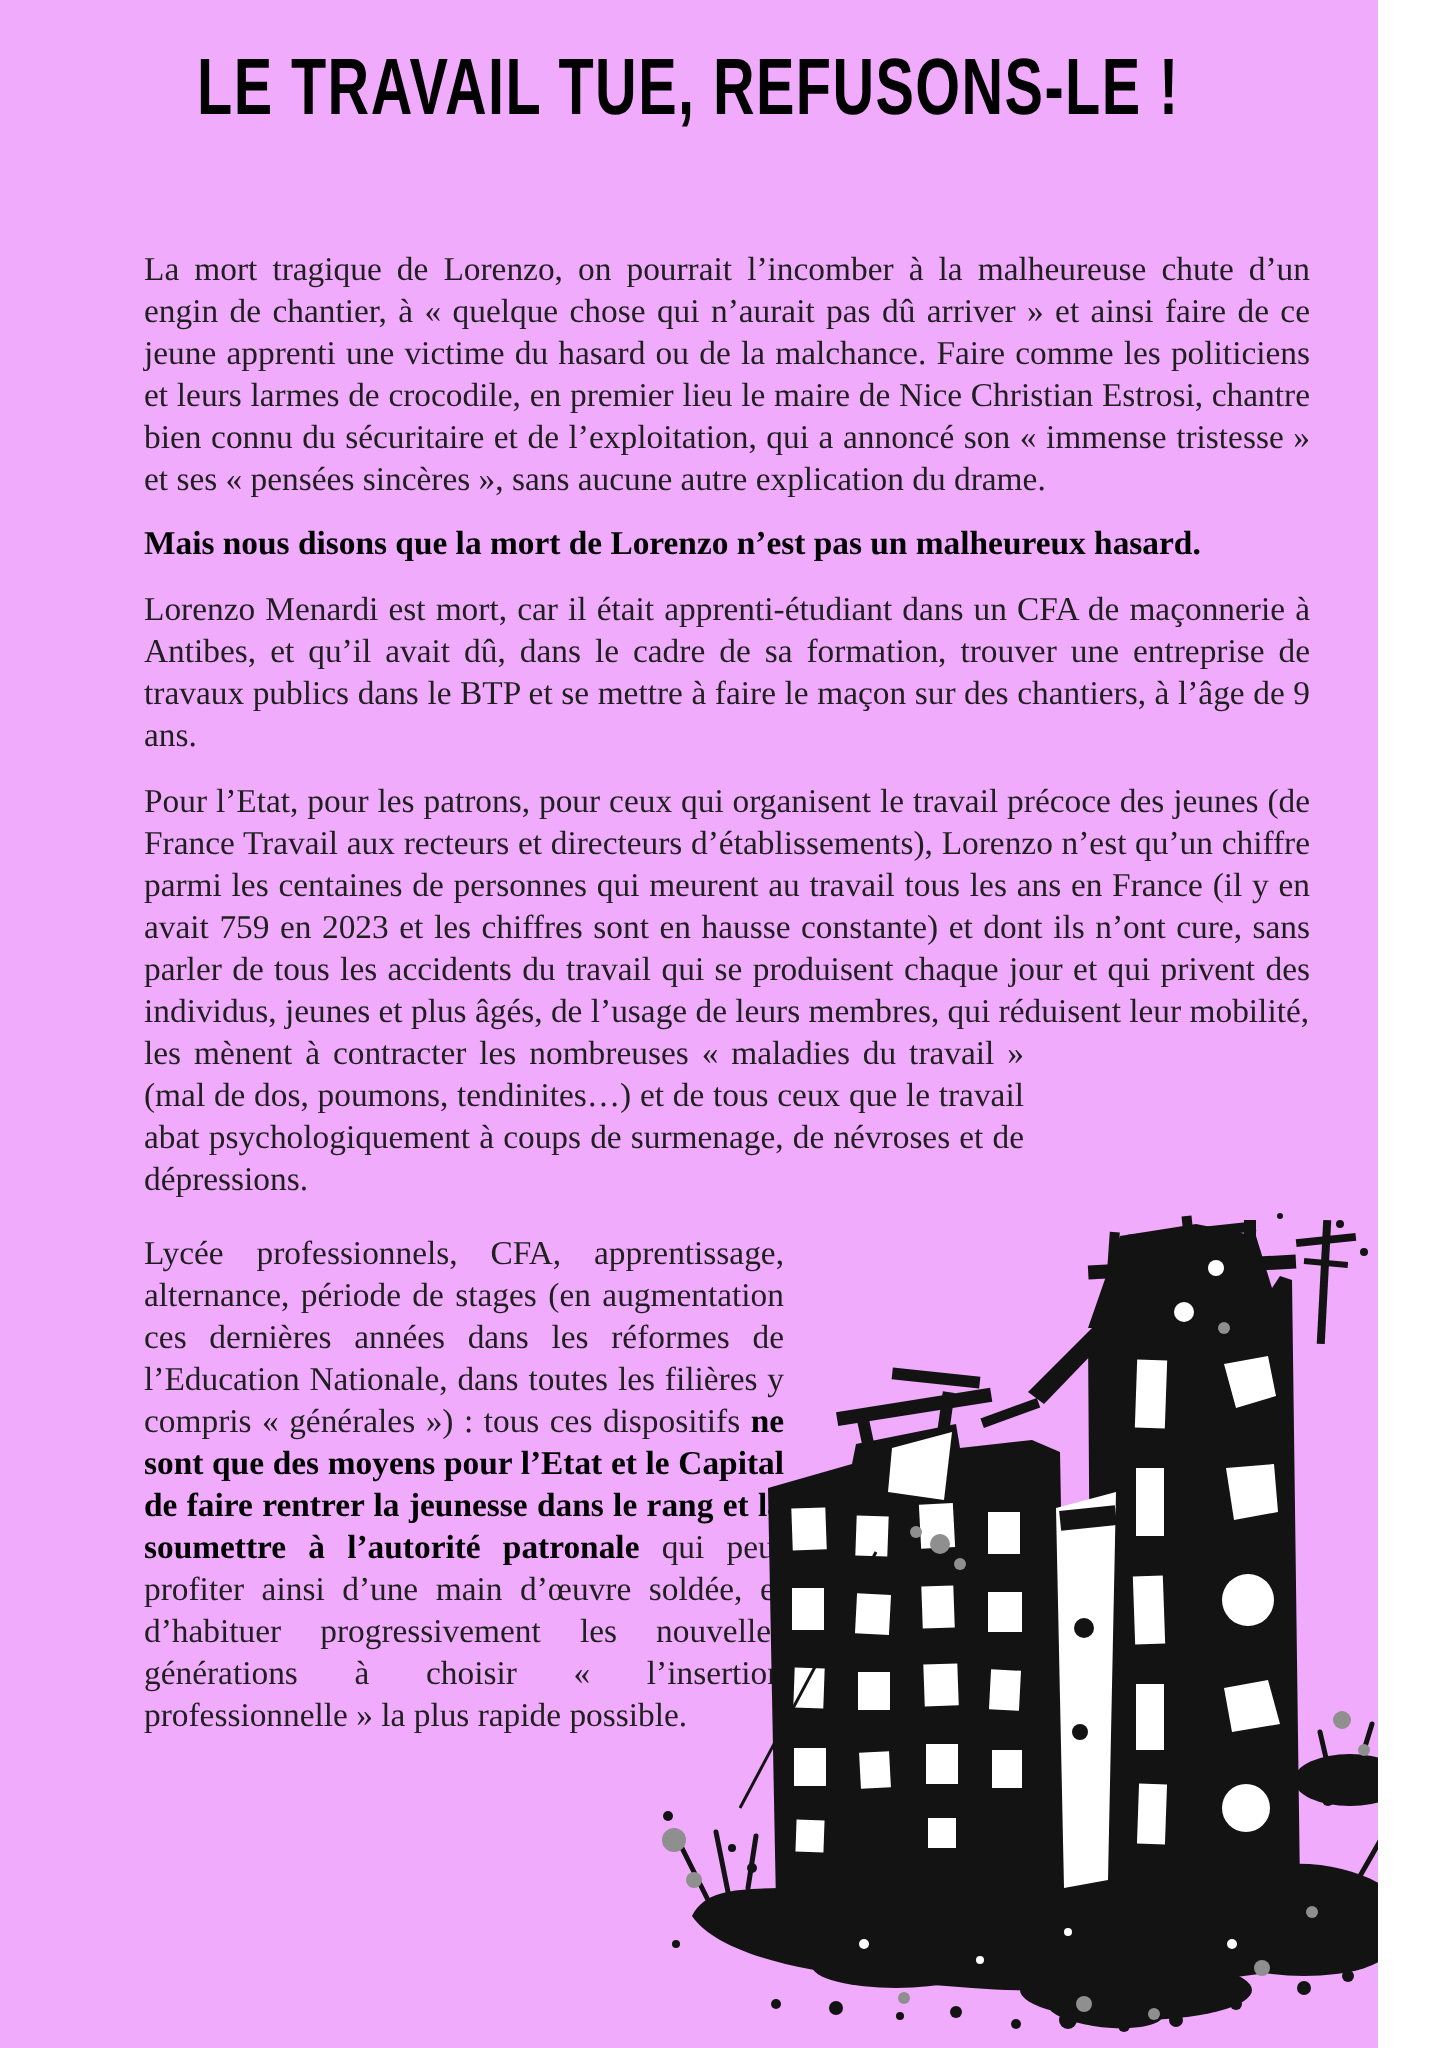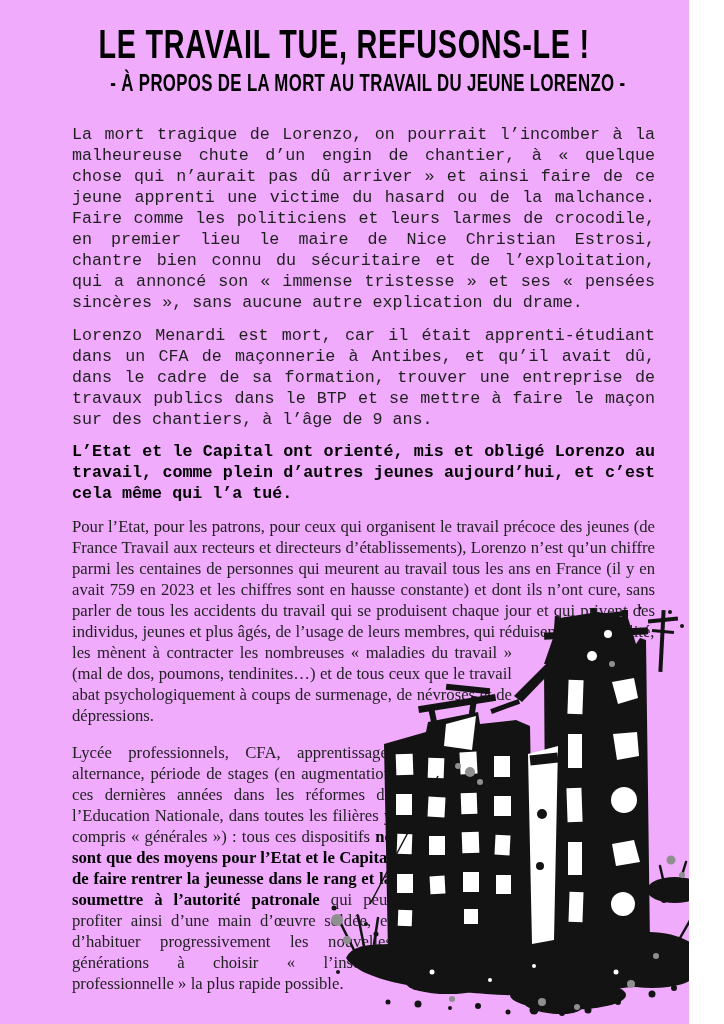--- a/index.html
+++ b/index.html
@@ -47,21 +47,21 @@
     position: absolute;
     left: 72px;
     top: 124px;
     width: 583px;
     font-size: 16.7px;
     line-height: 21px;
     text-align: justify;
   }
   main.content p { margin: 0 0 11px 0; }
   .group { margin: 0 0 12px 0; }
-  .group p { margin: 0; font-family: Liberation Mono, monospace; }
+  .group p { margin: 0; }
   .bold-line { font-weight: bold; color: #000000; }
   strong { font-weight: bold; color: #000000; }
   #para-state { margin-bottom: 0; }
   .cont { width: 440px; margin: 0; }
   .narrow { width: 320px; margin-top: 16px !important; }
   .illustration {
     position: absolute;
     left: 330px;
     top: 604px;
     width: 394px;
@@ -70,34 +70,31 @@
 </style>
 </head>
 <body>
 
 <div class="page">
 
   <header>
     <div class="title">
       <span class="squeeze">LE TRAVAIL TUE, REFUSONS-LE&nbsp;!</span>
     </div>
-    <div class="subtitle">
-      <span class="squeeze">- À PROPOS DE LA MORT AU TRAVAIL DU JEUNE LORENZO -</span>
-    </div>
   </header>
 
   <main class="content">
 
     <div class="group">
       <p>La mort tragique de Lorenzo, on pourrait l’incomber à la malheureuse chute d’un engin de chantier, à «&nbsp;quelque chose qui n’aurait pas dû arriver&nbsp;» et ainsi faire de ce jeune apprenti une victime du hasard ou de la malchance. Faire comme les politiciens et leurs larmes de crocodile, en premier lieu le maire de Nice Christian Estrosi, chantre bien connu du sécuritaire et de l’exploitation, qui a annoncé son «&nbsp;immense tristesse&nbsp;» et ses «&nbsp;pensées sincères&nbsp;», sans aucune autre explication du drame.</p>
+      <p class="bold-line">Mais nous disons que la mort de Lorenzo n’est pas un malheureux hasard.</p>
     </div>
 
     <div class="group">
       <p>Lorenzo Menardi est mort, car il était apprenti-étudiant dans un CFA de maçonnerie à Antibes, et qu’il avait dû, dans le cadre de sa formation, trouver une entreprise de travaux publics dans le BTP et se mettre à faire le maçon sur des chantiers, à l’âge de 9 ans.</p>
-      <p class="bold-line">L’Etat et le Capital ont orienté, mis et obligé Lorenzo au travail, comme plein d’autres jeunes aujourd’hui, et c’est cela même qui l’a tué.</p>
     </div>
 
     <p id="para-state">Pour l’Etat, pour les patrons, pour ceux qui organisent le travail précoce des jeunes (de France Travail aux recteurs et directeurs d’établissements), Lorenzo n’est qu’un chiffre parmi les centaines de personnes qui meurent au travail tous les ans en France (il y en avait 759 en 2023 et les chiffres sont en hausse constante) et dont ils n’ont cure, sans parler de tous les accidents du travail qui se produisent chaque jour et qui privent des individus, jeunes et plus âgés, de l’usage de leurs membres, qui réduisent leur mobilité,</p>
     <p class="cont">les mènent à contracter les nombreuses «&nbsp;maladies du travail&nbsp;» (mal de dos, poumons, tendinites…) et de tous ceux que le travail abat psychologiquement à coups de surmenage, de névroses et de dépressions.</p>
 
     <p class="narrow"><span>Lycée professionnels, CFA, apprentissage, alternance, période de stages (en augmentation ces dernières années dans les réformes de l’Education Nationale, dans toutes les filières y compris «&nbsp;générales&nbsp;») : tous ces dispositifs </span><strong>ne sont que des moyens pour l’Etat et le Capital de faire rentrer la jeunesse dans le rang et la soumettre à l’autorité patronale</strong><span> qui peut profiter ainsi d’une main d’œuvre soldée, et d’habituer progressivement les nouvelles générations à choisir «&nbsp;l’insertion professionnelle&nbsp;» la plus rapide possible.</span></p>
   </main>
 
   <div class="illustration">
     <svg width="394" height="412" viewBox="0 0 394 412" xmlns="http://www.w3.org/2000/svg">

